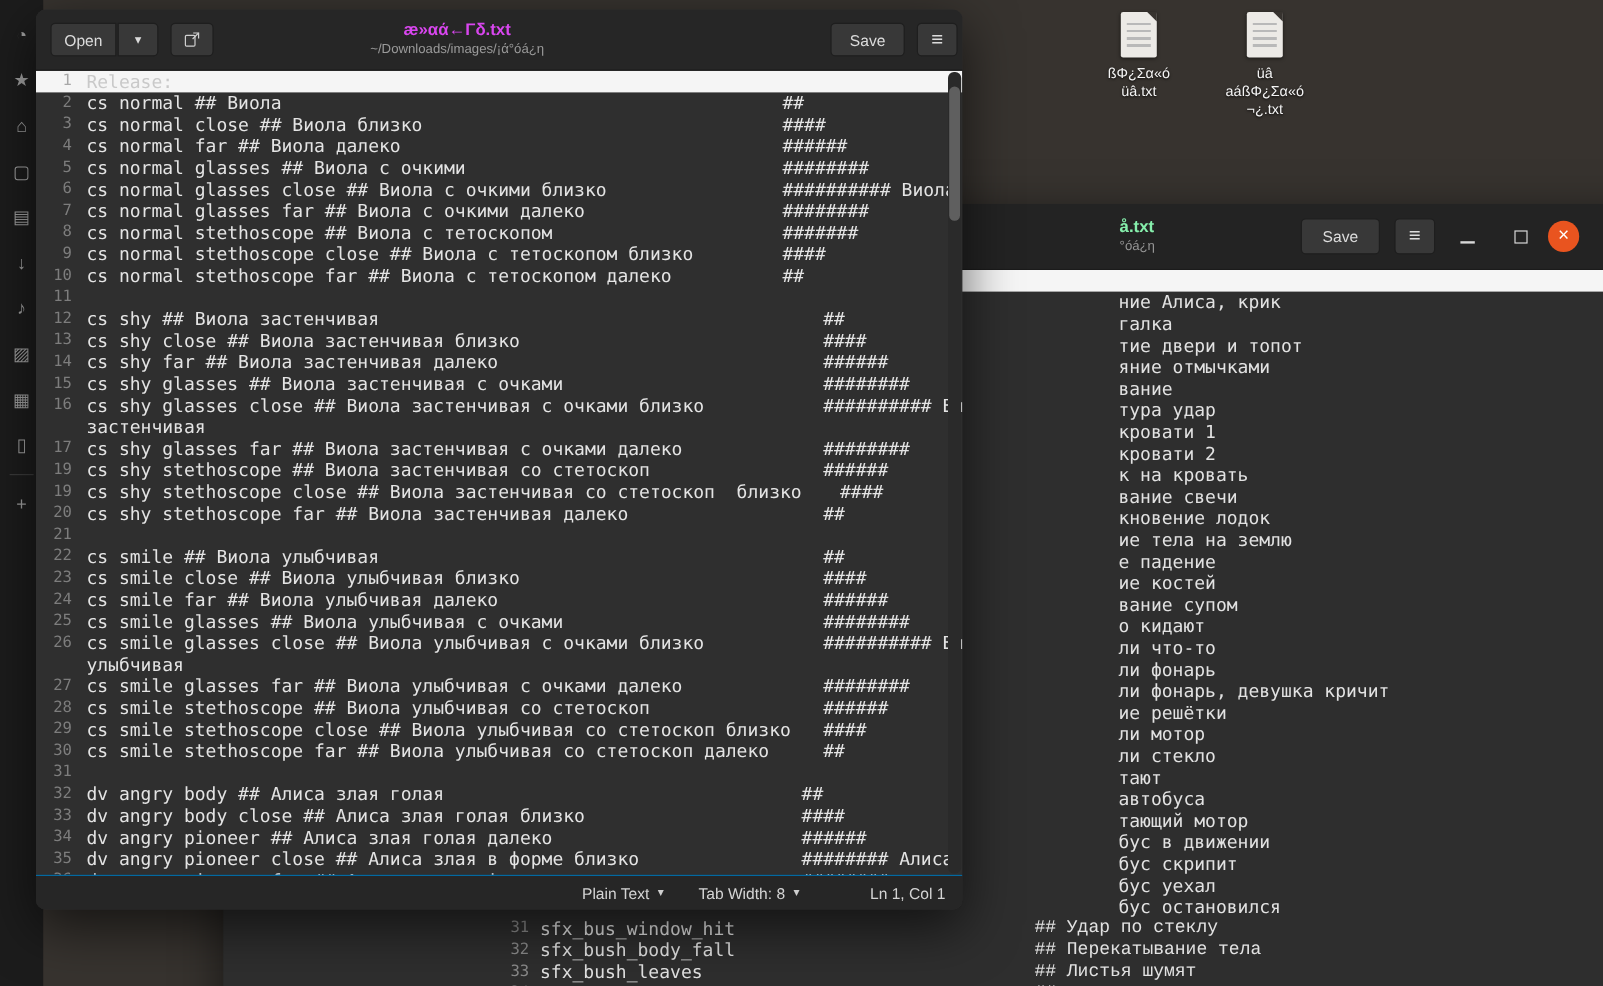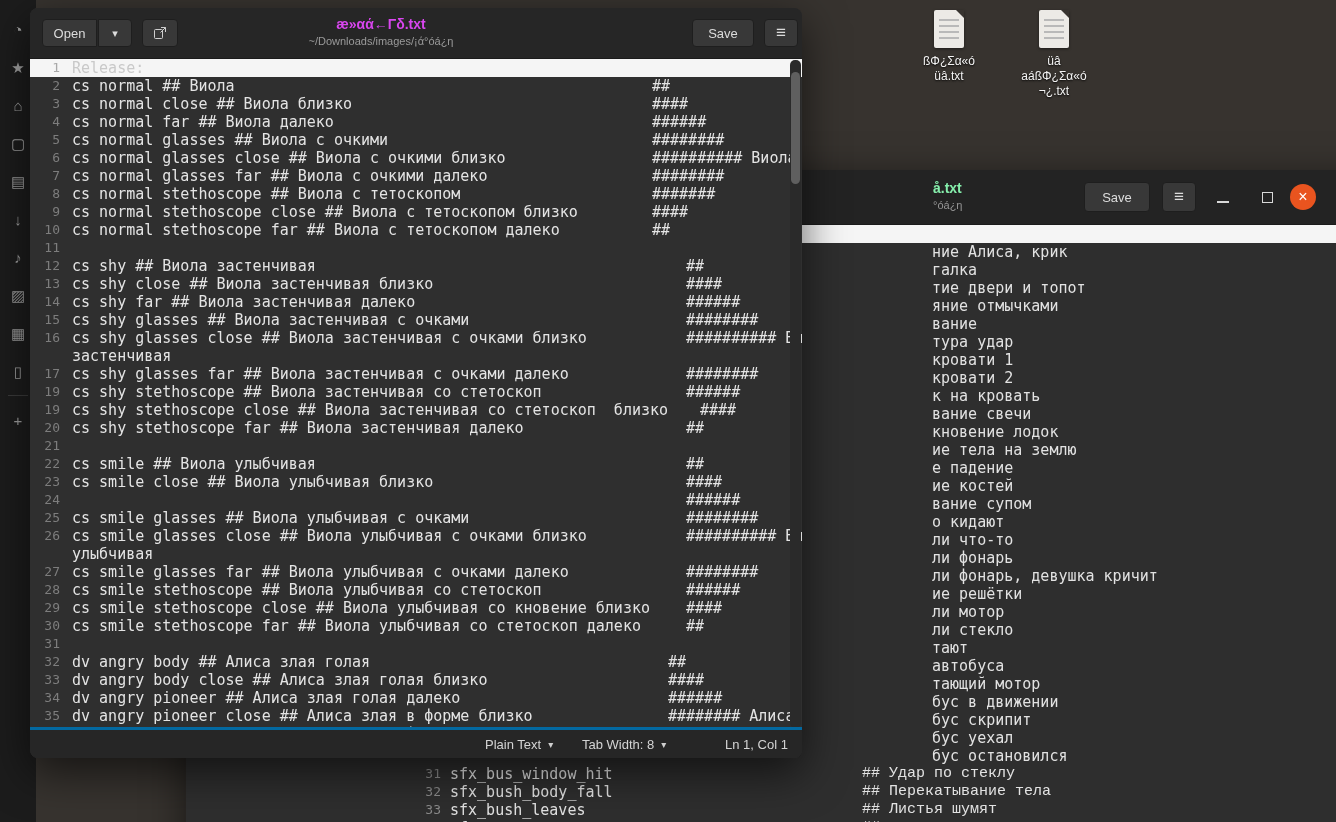--- a/index.html
+++ b/index.html
@@ -80,21 +80,21 @@
   .row.sel{background:#f5f5f5;color:#c9c9c9;}
   .row.sel .ln{color:#a8a8a8;}
   .ln{flex:none;width:30px;text-align:right;padding-right:8px;color:#7d7d7d;font-size:13px;}
   .code{flex:1;position:relative;padding-left:4px;}
   .mk{position:absolute;top:0;}
 
   .scrollbar{position:absolute;right:1px;top:52px;width:11px;bottom:30px;background:#2a2a2a;border-radius:5px;}
   .thumb{position:absolute;left:1px;right:1px;top:12px;height:112px;background:#5f5f5f;border-radius:5px;cursor:pointer;}
 
   .statusbar{position:absolute;left:0;right:0;bottom:0;height:28px;background:#262626;
-    border-top:3px solid #0369a1;font-size:13px;color:#d4d4d4;padding-left:43px;}
+    border-top:1px solid #0369a1;font-size:13px;color:#d4d4d4;padding-left:43px;}
   .sb-item{position:absolute;top:0;height:28px;display:flex;align-items:center;gap:7px;cursor:pointer;}
   .sb-lang{left:455px;}
   .sb-tab{left:552px;}
   .sb-pos{left:695px;}
   .sb-caret3{left:818px;}
   .sb-ins{left:858px;}
   .sb-caret{font-size:10px;color:#cfcfcf;}
 </style>
 </head>
 <body>
@@ -260,27 +260,27 @@
       <div class="row"><span class="ln">15</span><span class="code"><span class="txt">cs shy glasses ## Виола застенчивая с очками</span><span class="mk" style="left: 618px;">########</span></span></div>
       <div class="row"><span class="ln">16</span><span class="code"><span class="txt">cs shy glasses close ## Виола застенчивая с очками близко</span><span class="mk" style="left: 618px;">########## Виола</span></span></div>
       <div class="row"><span class="ln"></span><span class="code"><span class="txt">застенчивая</span></span></div>
       <div class="row"><span class="ln">17</span><span class="code"><span class="txt">cs shy glasses far ## Виола застенчивая с очками далеко</span><span class="mk" style="left: 618px;">########</span></span></div>
       <div class="row"><span class="ln">19</span><span class="code"><span class="txt">cs shy stethoscope ## Виола застенчивая со стетоскоп</span><span class="mk" style="left: 618px;">######</span></span></div>
       <div class="row"><span class="ln">19</span><span class="code"><span class="txt">cs shy stethoscope close ## Виола застенчивая со стетоскоп  близко</span><span class="mk" style="left: 632px;">####</span></span></div>
       <div class="row"><span class="ln">20</span><span class="code"><span class="txt">cs shy stethoscope far ## Виола застенчивая далеко</span><span class="mk" style="left: 618px;">##</span></span></div>
       <div class="row"><span class="ln">21</span><span class="code"><span class="txt"></span></span></div>
       <div class="row"><span class="ln">22</span><span class="code"><span class="txt">cs smile ## Виола улыбчивая</span><span class="mk" style="left: 618px;">##</span></span></div>
       <div class="row"><span class="ln">23</span><span class="code"><span class="txt">cs smile close ## Виола улыбчивая близко</span><span class="mk" style="left: 618px;">####</span></span></div>
-      <div class="row"><span class="ln">24</span><span class="code"><span class="mk" style="left: 618px;">######</span></span></div>
+      <div class="row"><span class="ln">24</span><span class="code"><span class="txt">cs smile far ## Виола улыбчивая далеко</span><span class="mk" style="left: 618px;">######</span></span></div>
       <div class="row"><span class="ln">25</span><span class="code"><span class="txt">cs smile glasses ## Виола улыбчивая с очками</span><span class="mk" style="left: 618px;">########</span></span></div>
       <div class="row"><span class="ln">26</span><span class="code"><span class="txt">cs smile glasses close ## Виола улыбчивая с очками близко</span><span class="mk" style="left: 618px;">########## Виола</span></span></div>
       <div class="row"><span class="ln"></span><span class="code"><span class="txt">улыбчивая</span></span></div>
       <div class="row"><span class="ln">27</span><span class="code"><span class="txt">cs smile glasses far ## Виола улыбчивая с очками далеко</span><span class="mk" style="left: 618px;">########</span></span></div>
       <div class="row"><span class="ln">28</span><span class="code"><span class="txt">cs smile stethoscope ## Виола улыбчивая со стетоскоп</span><span class="mk" style="left: 618px;">######</span></span></div>
-      <div class="row"><span class="ln">29</span><span class="code"><span class="txt">cs smile stethoscope close ## Виола улыбчивая со кновение близко</span><span class="mk" style="left: 618px;">####</span></span></div>
+      <div class="row"><span class="ln">29</span><span class="code"><span class="txt">cs smile stethoscope close ## Виола улыбчивая со стетоскоп близко</span><span class="mk" style="left: 618px;">####</span></span></div>
       <div class="row"><span class="ln">30</span><span class="code"><span class="txt">cs smile stethoscope far ## Виола улыбчивая со стетоскоп далеко</span><span class="mk" style="left: 618px;">##</span></span></div>
       <div class="row"><span class="ln">31</span><span class="code"><span class="txt"></span></span></div>
       <div class="row"><span class="ln">32</span><span class="code"><span class="txt">dv angry body ## Алиса злая голая</span><span class="mk" style="left: 600px;">##</span></span></div>
       <div class="row"><span class="ln">33</span><span class="code"><span class="txt">dv angry body close ## Алиса злая голая близко</span><span class="mk" style="left: 600px;">####</span></span></div>
       <div class="row"><span class="ln">34</span><span class="code"><span class="txt">dv angry pioneer ## Алиса злая голая далеко</span><span class="mk" style="left: 600px;">######</span></span></div>
       <div class="row"><span class="ln">35</span><span class="code"><span class="txt">dv angry pioneer close ## Алиса злая в форме близко</span><span class="mk" style="left: 600px;">######## Алиса</span></span></div>
       <div class="row"><span class="ln">36</span><span class="code"><span class="txt">dv angry pioneer far ## Алиса злая в форме далеко</span><span class="mk" style="left: 600px;">########</span></span></div>
     </div>
 
   <div class="scrollbar">

